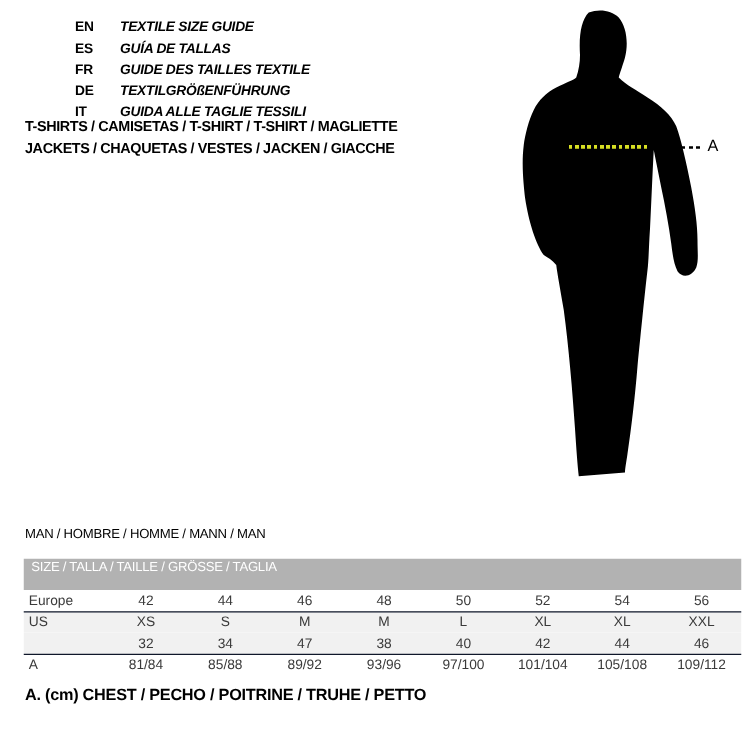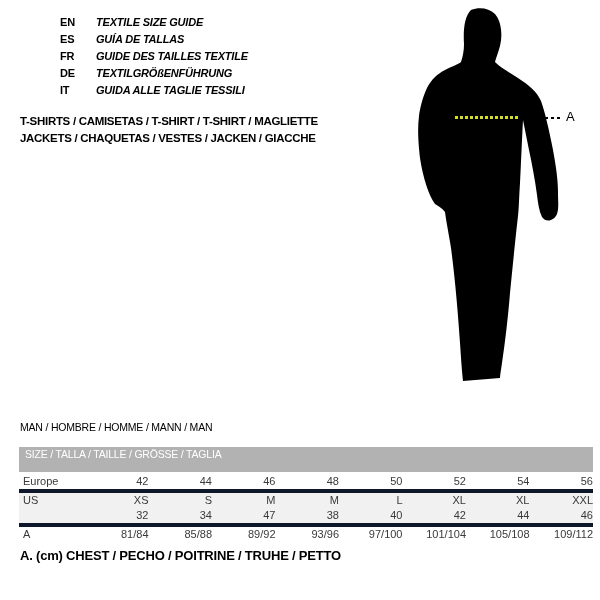--- a/index.html
+++ b/index.html
@@ -6,39 +6,39 @@
   .canvas{
     position:relative;width:600px;height:600px;background:#ffffff;
     font-family:"Liberation Sans",sans-serif;color:#000;overflow:hidden;
   }
   
   .lang-list{position:absolute;left:22px;top:13px;margin-left:38px;}
   .lang-row{display:flex;height:17px;align-items:center;}
   .lang-code{width:36px;font-weight:bold;font-size:11px;letter-spacing:-0.2px;}
   .lang-label{font-weight:bold;font-size:11px;letter-spacing:-0.2px;white-space:nowrap;font-style:italic;}
   
-  .garment{position:absolute;left:20px;top:113px;font-weight:bold;font-size:11.5px;line-height:17px;letter-spacing:-0.3px;white-space:nowrap;}
+  .garment{position:absolute;left:20px;top:94px;font-weight:bold;font-size:11.5px;line-height:17px;letter-spacing:-0.3px;white-space:nowrap;}
   
   .figure-wrap{position:absolute;left:405px;top:8px;width:160px;height:377px;}
   .figure-wrap svg{position:absolute;left:0;top:0;}
   .chest-line{position:absolute;left:50px;top:108px;width:63px;height:3px;
     background:repeating-linear-gradient(90deg,#d7df23 0 3px,transparent 3px 5px);}
   .measure-dash{position:absolute;left:140px;top:109px;width:18px;height:2px;
     background:repeating-linear-gradient(90deg,#000 0 3px,transparent 3px 6px);}
   .measure-label{position:absolute;left:161px;top:101px;font-size:13px;font-weight:normal;}
   
   .section-title{position:absolute;left:20px;top:421px;font-weight:normal;font-size:10.5px;letter-spacing:-0.2px;}
   
   .size-table{position:absolute;left:19px;top:447px;width:574px;font-size:11px;color:#3a3a3a;}
   .t-header{height:25px;background:#b2b2b2;color:#ffffff;font-size:10.5px;line-height:15px;padding-left:6px;letter-spacing:-0.2px;}
   .t-row{display:flex;height:17px;align-items:center;box-sizing:border-box;}
   .t-row.shaded{background:#f1f1f1;}
-  .t-row.sep{border-top:4px solid #0f172a;}
+  .t-row.sep{border-top:1px solid #0f172a;}
   .t-label{width:62px;padding-left:4px;white-space:nowrap;}
-  .t-cell{flex:1;text-align:right;}
+  .t-cell{flex:1;text-align:center;}
   
   .footnote{position:absolute;left:20px;top:548px;font-weight:bold;font-size:13px;letter-spacing:-0.2px;}
 </style>
 </head>
 <body>
 
 <div class="canvas">
 
   <div class="lang-list">
     <div class="lang-row">

